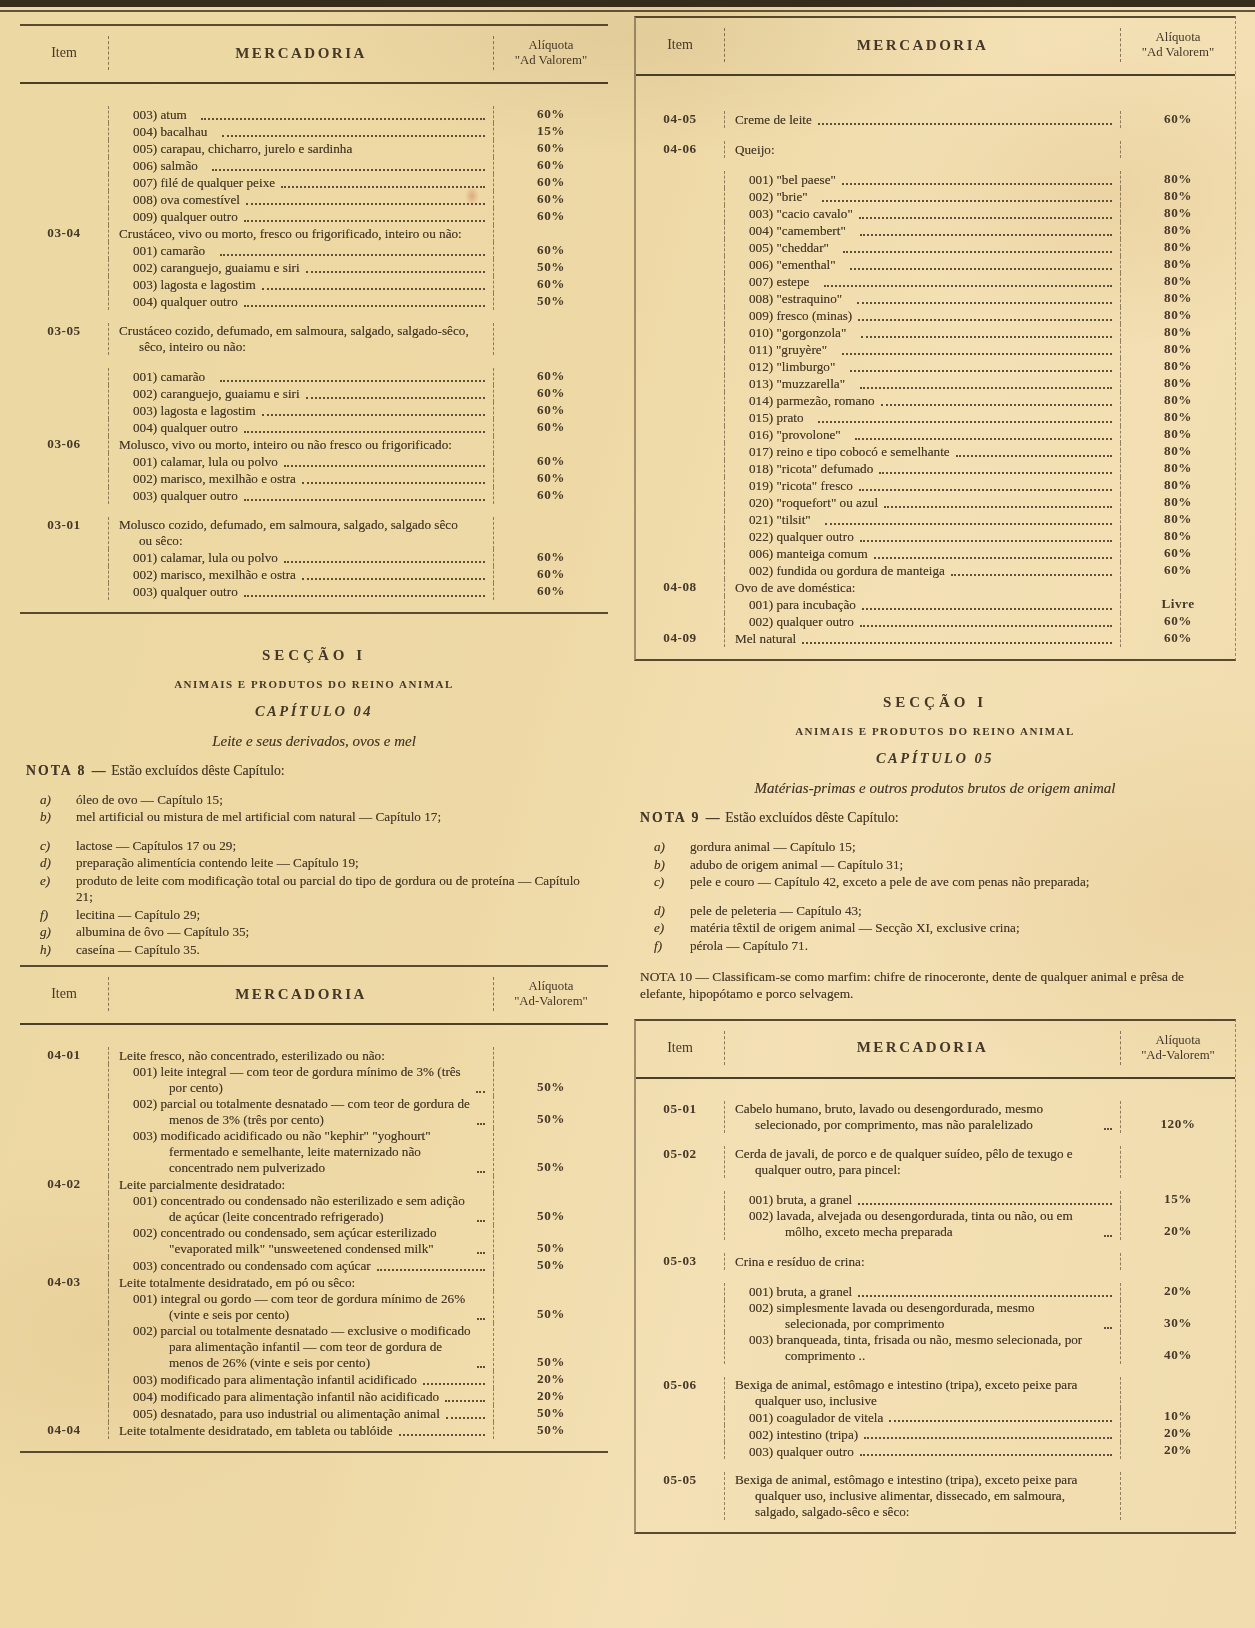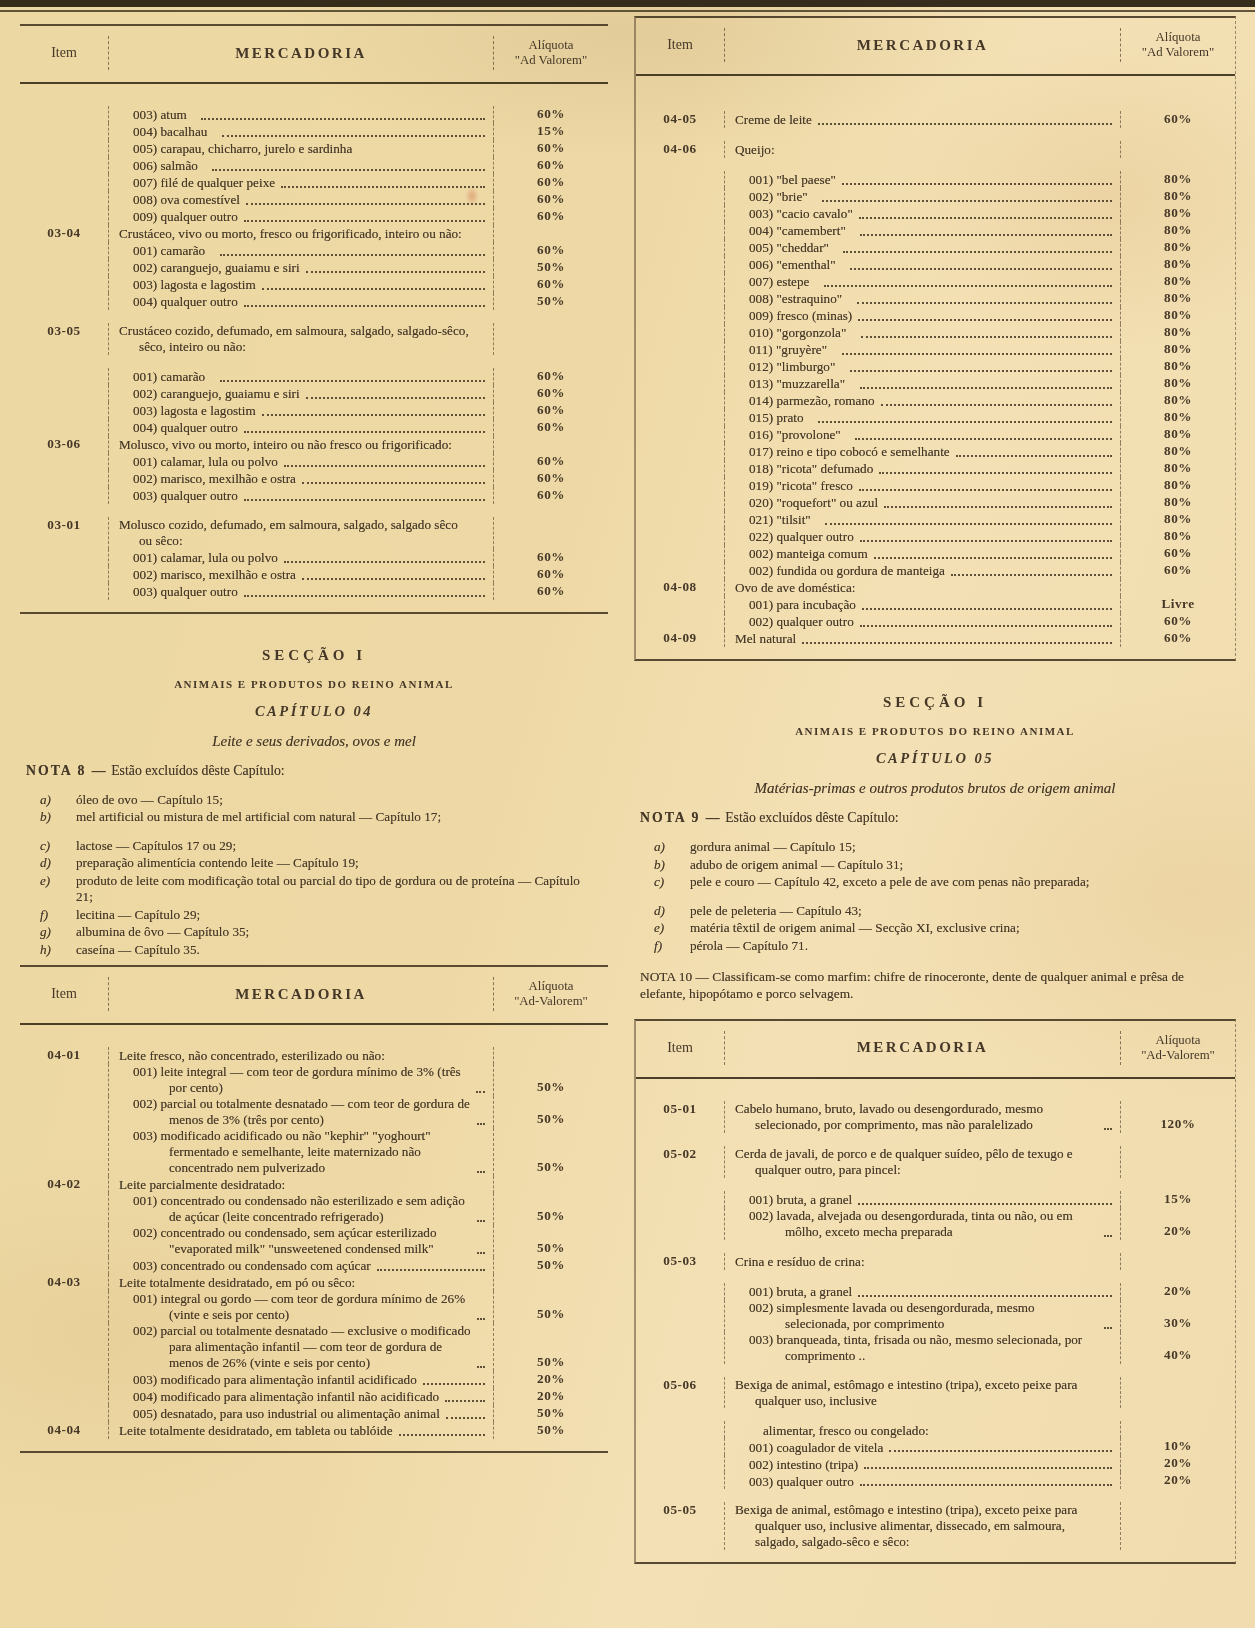--- a/index.html
+++ b/index.html
@@ -656,21 +656,21 @@
             <div class="c-item"></div>
             <div class="c-desc">
               <span class="txt">022) qualquer outro</span>
               <span class="fill dots"></span>
             </div>
             <div class="c-val">80%</div>
           </div>
           <div class="trow lv1">
             <div class="c-item"></div>
             <div class="c-desc">
-              <span class="txt">002) manteiga comum</span>
+              <span class="txt">006) manteiga comum</span>
               <span class="fill dots"></span>
             </div>
             <div class="c-val">60%</div>
           </div>
           <div class="trow lv1">
             <div class="c-item"></div>
             <div class="c-desc">
               <span class="txt">002) fundida ou gordura de manteiga</span>
               <span class="fill dots"></span>
             </div>
@@ -824,28 +824,20 @@
             <div class="c-val">40%</div>
           </div>
           <div class="trow lv0 sp">
             <div class="c-item">05-06</div>
             <div class="c-desc">
               <span class="txt">Bexiga de animal, estômago e intestino (tripa), exceto peixe para qualquer uso, inclusive</span>
               <span class="fill"></span>
             </div>
             <div class="c-val"></div>
           </div>
-          <div class="trow lv2 sp">
-            <div class="c-item"></div>
-            <div class="c-desc">
-              <span class="txt">alimentar, fresco ou congelado:</span>
-              <span class="fill"></span>
-            </div>
-            <div class="c-val"></div>
-          </div>
           <div class="trow lv1">
             <div class="c-item"></div>
             <div class="c-desc">
               <span class="txt">001) coagulador de vitela</span>
               <span class="fill dots"></span>
             </div>
             <div class="c-val">10%</div>
           </div>
           <div class="trow lv1">
             <div class="c-item"></div>

